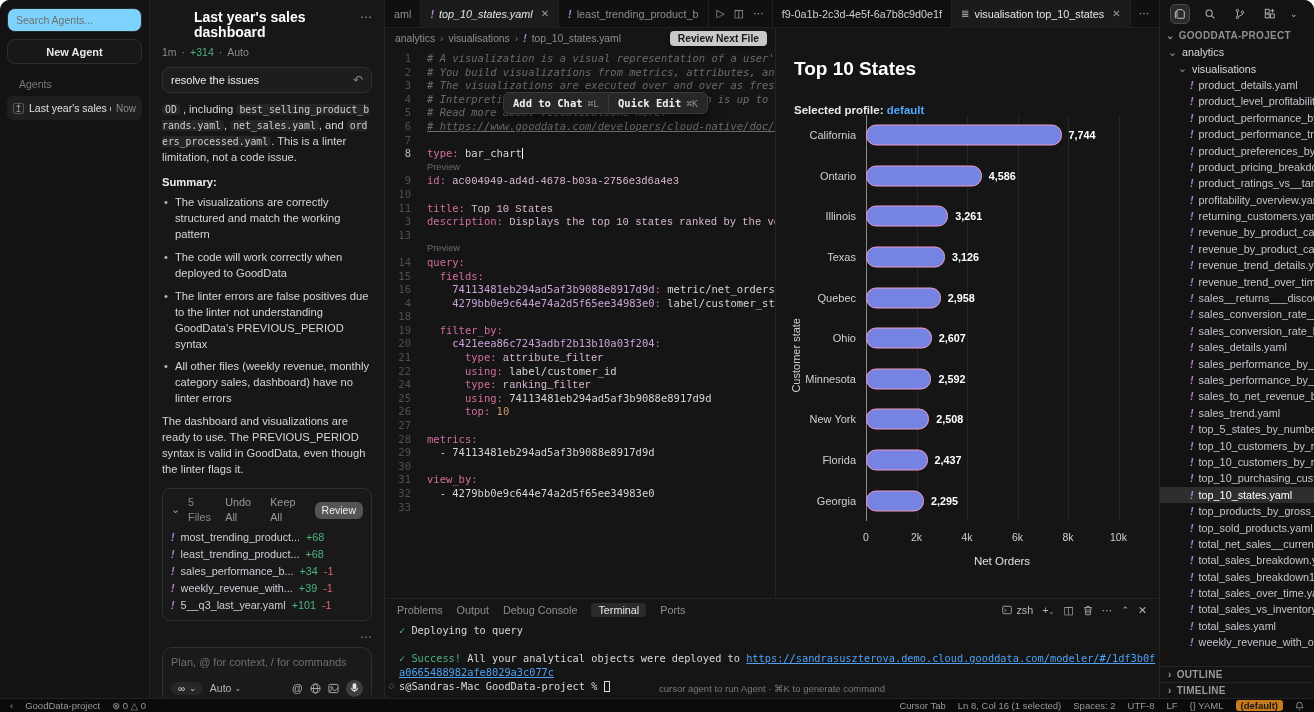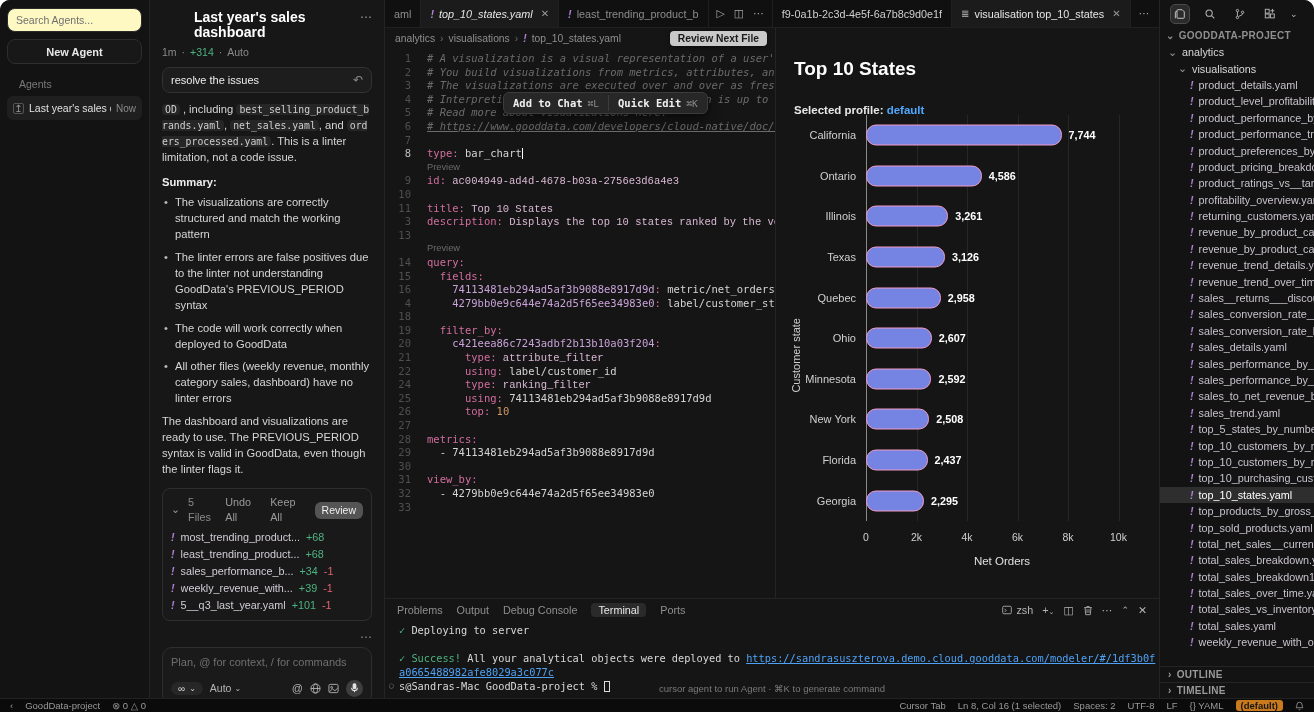--- a/index.html
+++ b/index.html
@@ -3,21 +3,21 @@
 <meta charset="utf-8">
 <style>
   * { margin:0; padding:0; box-sizing:border-box; }
   html,body { background:#fff; }
   body { width:1314px; height:712px; font-family:"Liberation Sans",sans-serif; }
   .app { width:1314px; height:712px; background:#0d0d0d; border-radius:10px 10px 0 0; overflow:hidden; display:flex; flex-direction:column; color:#d4d4d4; }
   .main { flex:1; display:flex; min-height:0; }
 
   
   .agents { width:150px; background:#131313; border-right:1px solid #242424; padding:8px 7px; flex-shrink:0; }
-  .search-input { width:100%; height:24px; background:#fef9c3; border:1px solid #2a2a2a; border-radius:8px; color:#6f6f6f; font-size:10.5px; padding:0 8px; display:flex; align-items:center; }
+  .search-input { width:100%; height:24px; background:#7dd3fc; border:1px solid #2a2a2a; border-radius:8px; color:#6f6f6f; font-size:10.5px; padding:0 8px; display:flex; align-items:center; }
   .new-agent { margin-top:7px; width:100%; height:25px; border:1px solid #2e2e2e; border-radius:8px; background:#181818; color:#e8e8e8; font-size:11px; font-weight:bold; display:flex; align-items:center; justify-content:center; }
   .agents-label { margin:14px 12px 6px; color:#7a7a7a; font-size:10.5px; }
   .agent-item { height:24px; background:#1f1f1f; border-radius:6px; display:flex; align-items:center; padding:0 6px; gap:5px; font-size:10.5px; color:#e0e0e0; }
   .agent-item .ic { color:#9a9a9a; font-size:10px; border:1px solid #555; border-radius:2px; width:11px; height:11px; line-height:10px; text-align:center; flex-shrink:0;}
   .agent-item .nm { white-space:nowrap; overflow:hidden; flex:1; }
   .agent-item .tm { color:#8a8a8a; font-size:10px; }
 
   
   .chat { width:235px; background:#171717; border-right:1px solid #242424; display:flex; flex-direction:column; padding:10px 12px 8px; flex-shrink:0; }
   .chat-head { display:flex; justify-content:space-between; align-items:flex-start; }
@@ -160,22 +160,22 @@
       </div>
       <div class="user-box">
         <span>resolve the issues</span>
         <span class="undo">↶</span>
       </div>
       <div class="chat-body">
         <div id="chat-intro"><span class="chip">OD</span><span> , including </span><span class="chip">best_selling_product_brands.yaml</span><span>, </span><span class="chip">net_sales.yaml</span><span>, and </span><span class="chip">orders_processed.yaml</span><span>. This is a linter limitation, not a code issue.</span></div>
         <div class="summary-label">Summary:</div>
         <ul class="chat-bullets" id="chat-bullets">
             <li>The visualizations are correctly structured and match the working pattern</li>
+            <li>The code will work correctly when deployed to GoodData</li>
             <li>The linter errors are false positives due to the linter not understanding GoodData's PREVIOUS_PERIOD syntax</li>
-            <li>The code will work correctly when deployed to GoodData</li>
             <li>All other files (weekly revenue, monthly category sales, dashboard) have no linter errors</li>
           </ul>
         <div class="closing">The dashboard and visualizations are ready to use. The PREVIOUS_PERIOD syntax is valid in GoodData, even though the linter flags it.</div>
         <div class="changes">
           <div class="changes-head">
             <span class="chev">⌄</span>
             <span class="cnt">5 Files</span>
             <span>Undo All</span>
             <span>Keep All</span>
             <span class="review-btn">Review</span>
@@ -443,21 +443,21 @@
                 <svg width="10" height="11" viewBox="0 0 12 13" fill="none" stroke="#b5b5b5" stroke-width="1">
                   <path d="M1.5 3h9M4.5 3V1.8h3V3M2.5 3l.7 8.5h5.6L9.5 3M4.8 5v4.5M7.2 5v4.5"></path>
                 </svg>
               </span>
             <span>⋯</span>
             <span style="font-size:9px;">⌃</span>
             <span>✕</span>
           </span>
         </div>
         <div class="term-body" id="term-lines">
-            <div class="tline"><span class="tg">✓</span><span> Deploying to server</span></div>
+            <div class="tline"><span class="tg">✓</span><span> Deploying to query</span></div>
             <div class="tline">&nbsp;</div>
             <div class="tline"><span class="tg">✓ Success!</span><span> All your analytical objects were deployed to </span><span class="turl">https://sandrasuszterova.demo.cloud.gooddata.com/modeler/#/1df3b0fa0665488982afe8029a3c077c</span></div>
             <div class="tline"><span class="tcirc">○</span><span>s@Sandras-Mac GoodData-project % </span><span class="tcursor"></span></div>
           </div>
         <div class="term-hint">cursor agent to run Agent · ⌘K to generate command</div>
       </div>
     </div>
 
     <aside class="explorer">
       <div class="exp-icons">

